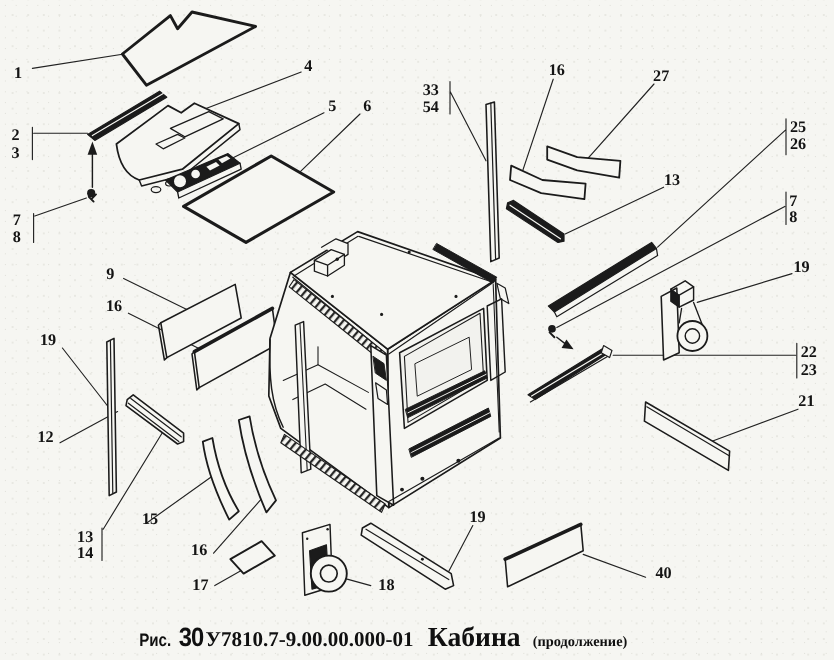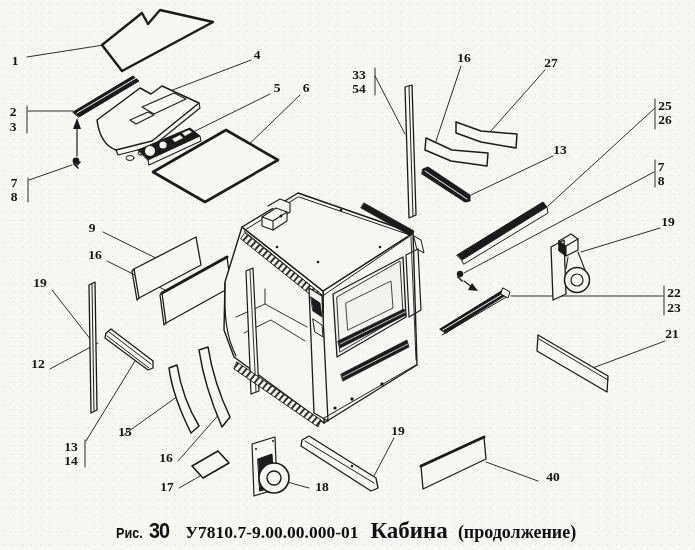--- a/index.html
+++ b/index.html
@@ -26,23 +26,23 @@
     display:flex;align-items:baseline;color:#101010;white-space:nowrap;
   }
   .fig-label{
     font-family:"Liberation Sans", sans-serif;font-weight:700;font-size:15px;
     display:inline-block;transform:scaleX(.84);transform-origin:left bottom;
   }
   .fig-num{
     font-family:"Liberation Sans", sans-serif;font-weight:700;font-size:22px;
     margin-left:1px;letter-spacing:-1px;display:inline-block;transform:scaleX(.9);transform-origin:left bottom;
   }
-  .fig-code{font-size:17.5px;font-weight:700;margin-left:14px;}
+  .fig-code{font-size:17.5px;font-weight:700;}
   .fig-title{font-size:23px;font-weight:700;margin-left:12px;}
-  .fig-sub{font-size:18px;font-weight:700;margin-left:10px;}
+  .fig-sub{font-size:12px;font-weight:700;margin-left:10px;}
 </style>
 </head>
 <body>
 
 <div class="stage">
 
 <svg width="695" height="550" viewBox="0 0 695 550">
   <defs>
     <pattern id="hx" width="5" height="5" patternUnits="userSpaceOnUse" patternTransform="rotate(40)">
       <rect width="5" height="5" fill="#f6f6f2"></rect>

